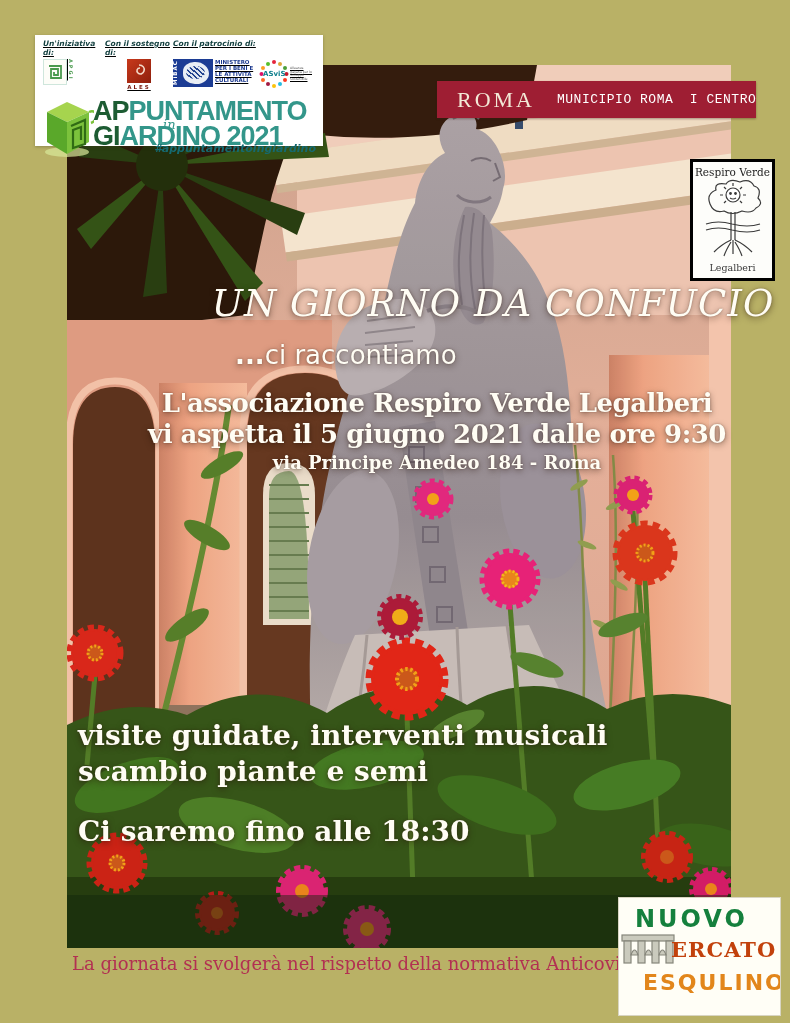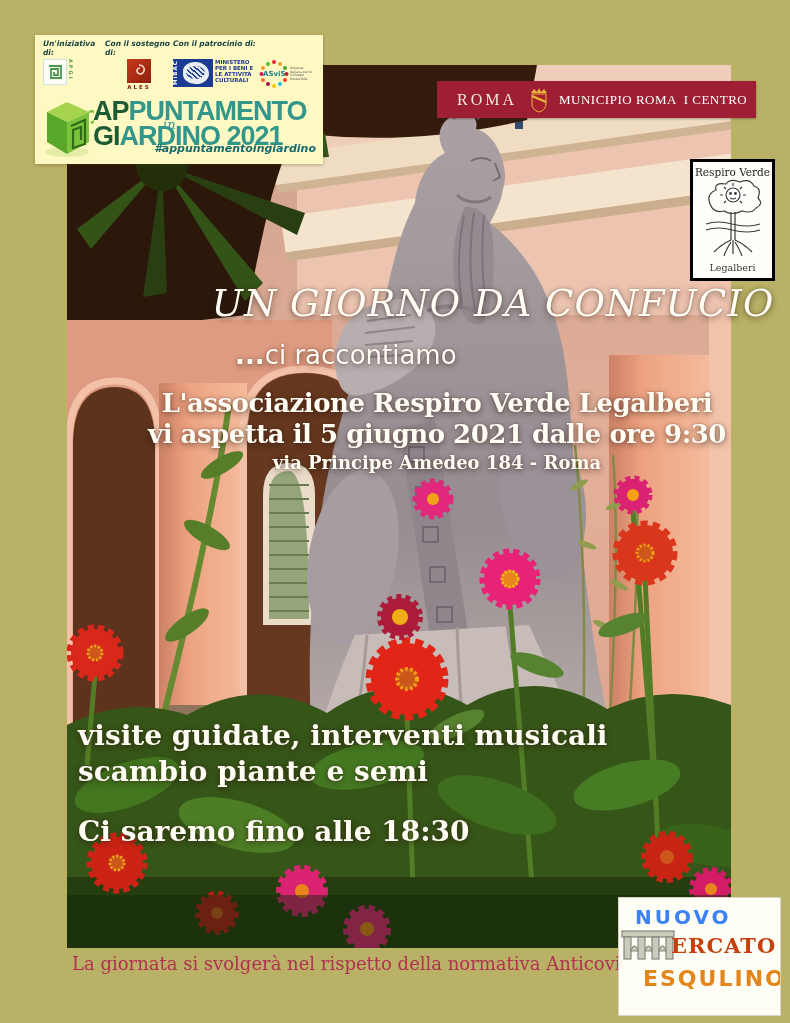--- a/index.html
+++ b/index.html
@@ -2,22 +2,22 @@
 <html><head>
 <meta charset="utf-8">
 <style>
   html,body{margin:0;padding:0;}
   #poster{position:relative;width:790px;height:1023px;background:#b9b166;overflow:hidden;
           font-family:"DejaVu Sans",sans-serif;}
   
   #photo{position:absolute;left:67px;top:65px;width:664px;height:883px;}
   #photo svg{display:block;width:100%;height:100%;}
   
-  #garden-banner{position:absolute;left:35px;top:35px;width:288px;height:129px;background:#fef9c3;
-                 box-shadow:0 1px 3px rgba(60,60,30,.35);z-index:5;}
+  #garden-banner{position:absolute;left:35px;top:35px;width:288px;height:111px;background:#ffffff;
+                 box-shadow:0 1px 3px rgba(60,60,30,.35);z-index:5;text-decoration:underline;}
   .gb-labels{display:flex;padding:4px 6px 0 8px;}
   .gb-label{font-size:7.5px;font-style:italic;font-weight:bold;color:#123f3f;}
   .gb-label.l1{width:62px;} .gb-label.l2{width:68px;} .gb-label.l3{flex:1;}
   .gb-logos{display:flex;align-items:flex-start;padding:2px 4px 0 8px;height:36px;}
   .apgi{display:flex;width:62px;}
   .apgi-box{width:22px;height:24px;background:#fdfdf8;border:1px solid #cfe6dc;display:flex;align-items:center;justify-content:center;}
   .apgi-vert{writing-mode:vertical-rl;font-size:5px;font-weight:bold;color:#4a9a4e;letter-spacing:2px;margin-left:1px;}
   .ales{width:68px;display:flex;flex-direction:column;align-items:center;}
   .ales-box{width:24px;height:24px;background:linear-gradient(135deg,#c8391c,#8e1f0c);display:flex;align-items:center;justify-content:center;}
   .ales-cap{font-size:5.5px;font-weight:bold;color:#7a1a10;letter-spacing:2px;margin-top:1px;}
@@ -37,23 +37,23 @@
   .gb-line{position:absolute;left:58px;font-weight:bold;letter-spacing:-1px;
            font-family:"Liberation Sans",sans-serif;font-size:27px;line-height:27px;white-space:nowrap;}
   .gb-line1{top:2px;} .gb-line2{top:27px;}
   .dkgreen{color:#1d5c33;} .teal{color:#33968a;}
   .gb-in{position:absolute;left:128px;top:21px;font-family:"DejaVu Serif",serif;font-style:italic;
          font-size:13px;color:#33968a;z-index:2;}
   .gb-hash{position:absolute;right:7px;bottom:3px;font-size:11px;font-style:italic;font-weight:bold;color:#156a70;}
   
   #roma-banner{position:absolute;left:437px;top:81px;width:319px;height:37px;background:#9e1e33;
                display:flex;align-items:center;z-index:5;box-shadow:0 1px 2px rgba(60,30,20,.4);}
-  .roma-word{font-family:"Liberation Serif",serif;font-size:16px;color:#f3e9d7;letter-spacing:3px;margin-left:20px;}
+  .roma-word{font-family:"Liberation Serif",serif;font-size:22px;color:#f3e9d7;letter-spacing:3px;margin-left:20px;}
   .roma-shield{margin-left:12px;margin-right:10px;}
-  .municipio{font-family:Liberation Serif, serif;font-size:13px;color:#ffffff;letter-spacing:.5px;white-space:pre;}
+  .municipio{font-family:Liberation Mono, monospace;font-size:13px;color:#ffffff;letter-spacing:.5px;white-space:pre;}
   
   #respiro-logo{position:absolute;left:690px;top:159px;width:79px;height:116px;background:#fdfdfa;
                 border:3px solid #000000;z-index:5;display:flex;flex-direction:column;align-items:center;
                 font-family:"DejaVu Serif",serif;color:#1d1d1d;}
   .respiro-top{font-size:10.5px;margin-top:4px;}
   .respiro-bottom{font-size:9.5px;margin-top:auto;margin-bottom:5px;color:#3a3a3a;}
   
   .ph-text{position:absolute;color:#fffdf4;text-shadow:0 2px 6px rgba(40,20,10,.55),0 0 2px rgba(60,30,20,.4);z-index:4;}
   #script-title{left:200px;top:282px;width:586px;text-align:center;font-family:"DejaVu Serif",serif;
                 font-style:italic;font-size:37px;letter-spacing:1px;white-space:nowrap;}
@@ -62,21 +62,21 @@
   #invite{left:137px;top:388px;width:600px;text-align:center;font-family:"DejaVu Serif",serif;font-weight:bold;}
   #invite .big{font-size:26px;line-height:31px;letter-spacing:-.5px;white-space:nowrap;}
   #invite .small{font-size:18px;margin-top:2px;}
   #activities{left:78px;top:718px;font-family:"DejaVu Serif",serif;font-weight:bold;font-size:28px;line-height:36px;}
   #closing{left:78px;top:815px;font-family:"DejaVu Serif",serif;font-weight:bold;font-size:28px;}
   
   #covid-note{position:absolute;left:72px;top:953px;font-family:"DejaVu Serif",serif;font-size:18px;color:#b23052;}
   
   #mercato-logo{position:absolute;left:618px;top:897px;width:161px;height:117px;background:#fffef6;
                 border:1px solid #d8d5c2;z-index:6;overflow:hidden;}
-  .m-nuovo{margin:7px 0 0 16px;font-size:20px;font-weight:bold;letter-spacing:3px;color:#3b82f6;
+  .m-nuovo{margin:7px 0 0 16px;font-size:24px;font-weight:bold;letter-spacing:3px;color:#15803d;
            font-family:"DejaVu Sans",sans-serif;}
   .m-row2{display:flex;align-items:center;margin:-2px 0 0 2px;}
   .m-ercato{font-size:21px;font-weight:bold;letter-spacing:1px;color:#c2410c;font-family:"DejaVu Serif",serif;margin-left:-4px;}
   .m-row3{display:flex;align-items:flex-end;margin:1px 0 0 24px;}
   .m-orange{font-size:22px;font-weight:bold;color:#e2861b;font-family:"DejaVu Sans",sans-serif;letter-spacing:2px;}
 </style>
 </head>
 <body>
 
 <div id="poster">

